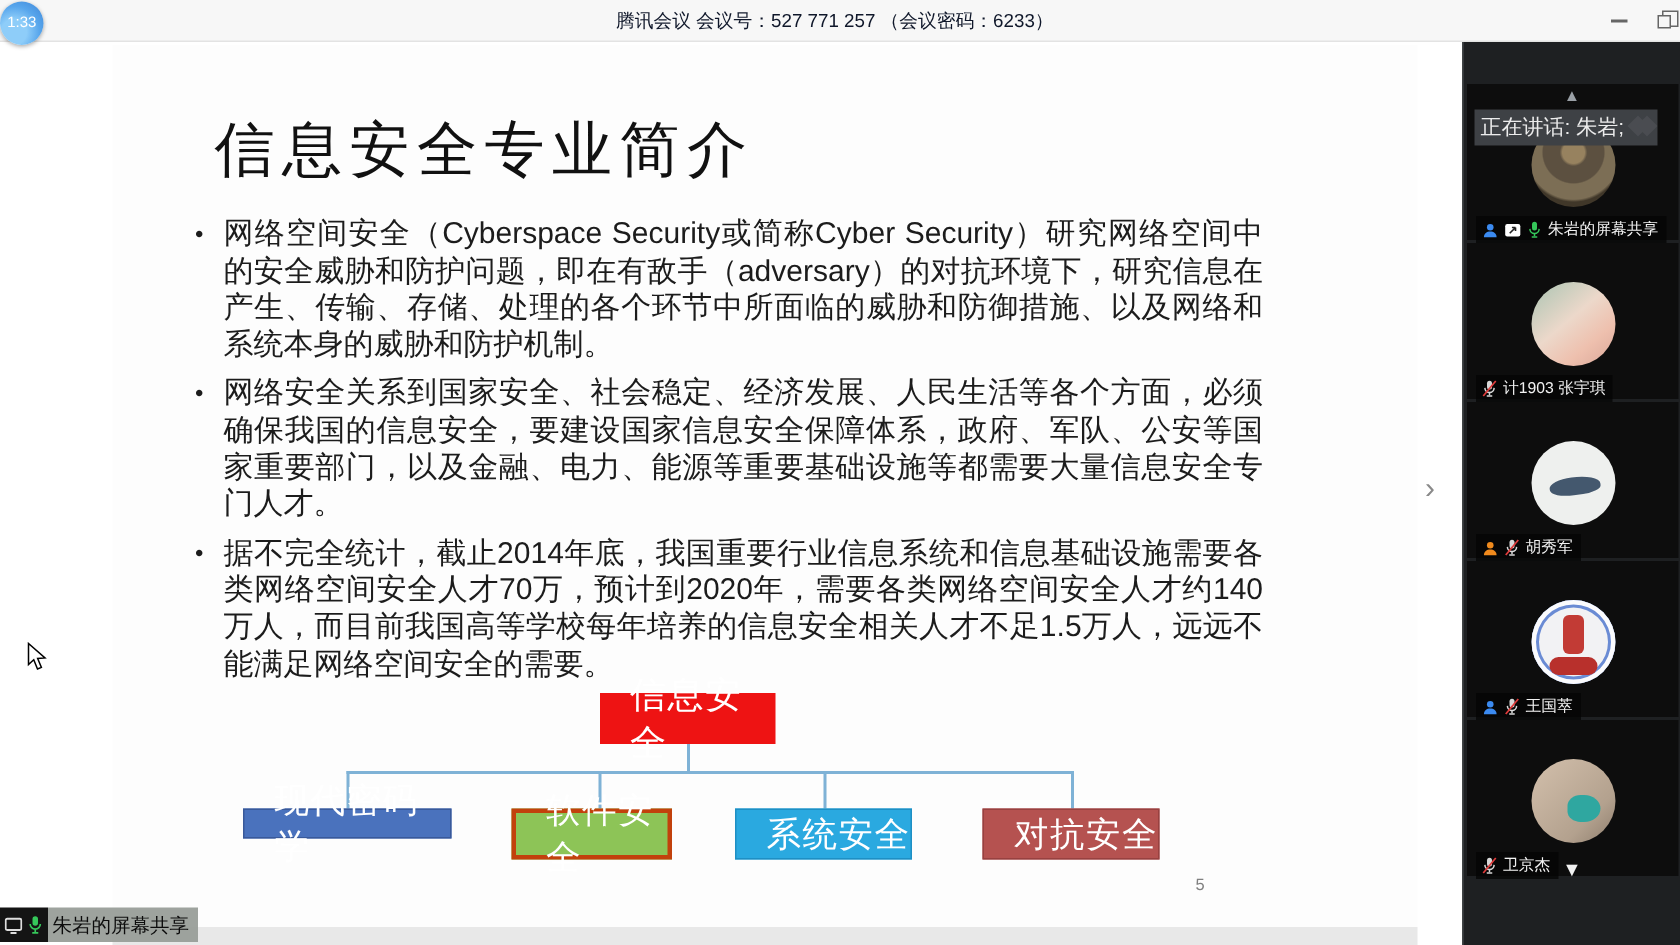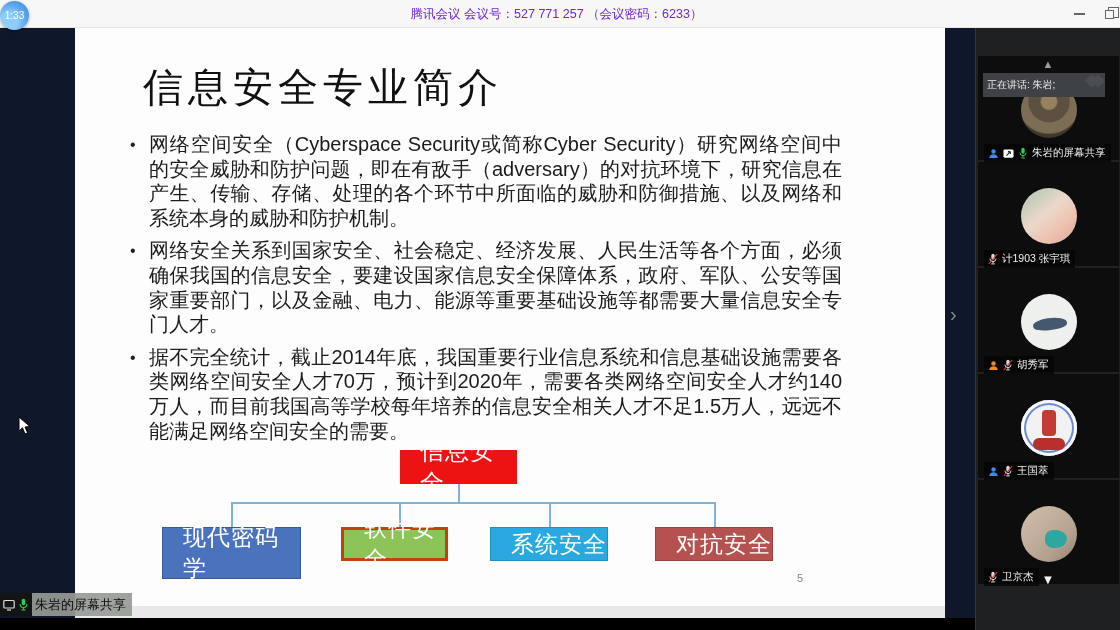--- a/index.html
+++ b/index.html
@@ -4,55 +4,55 @@
 <style>
   * { margin:0; padding:0; box-sizing:border-box; }
   html,body { width:1120px; height:630px; overflow:hidden; background:#000;
     font-family:"Liberation Sans","DejaVu Sans",sans-serif; }
   .screen { position:relative; width:1120px; height:630px; background:#000; }
 
   
   .titlebar { position:absolute; left:0; top:0; width:1120px; height:28px;
     background:#f7f7f7; border-bottom:1px solid #e3e3e3; z-index:40; }
   .titlebar .title { position:absolute; left:0; right:7px; top:0; height:28px;
-    line-height:28px; text-align:center; font-size:12.5px; color:#6d28d9; }
+    line-height:28px; text-align:center; font-size:12.5px; color:#0f172a; }
   .win-controls { position:absolute; right:4px; top:0; height:28px; display:flex;
     align-items:center; gap:16px; }
   .win-btn { width:14px; height:14px; display:flex; align-items:center;
     justify-content:center; cursor:default; }
   .min-glyph { width:11px; height:0; border-top:2px solid #666; }
   .restore-glyph { position:relative; width:9px; height:9px; border:1.5px solid #666; background:#f7f7f7; }
   .restore-glyph::before { content:""; position:absolute; left:2px; top:-4px; width:9px; height:9px;
     border:1.5px solid #666; z-index:-1; }
   .timer-bubble { position:absolute; left:0; top:1px; width:29px; height:29px; border-radius:50%;
     background:radial-gradient(circle at 32% 70%, #8ecdf9 0 30%, #58a6ec 60%, #3c83d6 100%);
     color:#fff; font-size:10px; display:flex; align-items:center; justify-content:center;
     box-shadow:0 1px 3px rgba(0,0,0,.35); z-index:50; }
 
   
-  .main { position:absolute; left:0; top:16px; width:975px; height:602px; background:#0f172a; }
+  .main { position:absolute; left:0; top:28px; width:975px; height:602px; background:#ffffff; }
   .slide { position:absolute; left:75px; top:2px; width:870px; height:588px; background:#fdfdfd; }
   .bottom-strip { position:absolute; left:75px; top:590px; width:870px; height:12px; background:#e8e8e8; }
   .collapse-chevron { position:absolute; left:950px; top:288px; color:#8a8a8a; font-size:20px;
     line-height:20px; cursor:pointer; }
 
   
   .slide-title { position:absolute; left:68px; top:42px; font-family:"Liberation Serif","DejaVu Serif",serif;
     font-weight:400; font-size:40px; letter-spacing:5px; color:#111; }
   .bullets { position:absolute; left:55px; top:114px; width:712px; }
   .bullet { position:relative; padding-left:19px; margin-bottom:8px;
     font-size:20px; line-height:24.6px; color:#1c1c1c; text-align:justify; }
   .bullet .dot { position:absolute; left:0; top:1px; font-size:16px; color:#1c1c1c; }
 
   
   .diagram { position:absolute; left:0; top:0; width:870px; height:588px; pointer-events:none; }
   .dbox { position:absolute; display:flex; align-items:center; justify-content:center;
     color:#fff; font-size:23px; font-family:Liberation Mono, monospace; letter-spacing:1px;padding-left:20px; }
   .dbox.root { left:325px; top:432px; width:117px; height:34px; background:#ee1313; font-size:24px; }
-  .dbox.c0 { left:87px;  top:509px; width:139px; height:52px; background:#4a72bd; border:1px solid #39599a; }
+  .dbox.c0 { left:87px;  top:509px; width:139px; height:20px; background:#4a72bd; border:1px solid #39599a; }
   .dbox.c1 { left:266px; top:509px; width:107px; height:34px; background:#8dc457; border:3px solid #c2410c; }
   .dbox.c2 { left:415px; top:509px; width:118px; height:34px; background:#2aa9e0; border:1px solid #1e8fc4; }
   .dbox.c3 { left:580px; top:509px; width:118px; height:34px; background:#b55250; border:1px solid #984140; }
   .conn { position:absolute; background:#7fb2d6; }
   .conn.v-root { left:383px; top:466px; width:1.5px; height:18px; }
   .conn.h-bar  { left:156px; top:484px; width:484px; height:1.5px; }
   .conn.v0 { left:156px; top:484px; width:1.5px; height:25px; }
   .conn.v1 { left:324px; top:484px; width:1.5px; height:25px; }
   .conn.v2 { left:474px; top:484px; width:1.5px; height:25px; }
   .conn.v3 { left:639px; top:484px; width:1.5px; height:25px; }
@@ -68,21 +68,21 @@
   .cursor { position:absolute; left:18px; top:400px; z-index:60; }
 
   
   .sidebar { position:absolute; left:975px; top:28px; width:145px; height:602px;
     background:#1e2022; border-left:1px solid #35383b; }
   .scroll-up { position:absolute; left:0; right:0; top:30px; text-align:center; color:#9aa0a6;
     font-size:11px; z-index:25; cursor:pointer; }
   .scroll-down { position:absolute; left:0; right:0; top:544px; text-align:center; color:#f2f2f2;
     font-size:13px; z-index:25; cursor:pointer; }
   .tooltip { position:absolute; left:7px; top:45px; width:122px; height:24px; background:#3e4145;
-    color:#ececec; font-size:10px; display:flex; align-items:center; padding:0 4px; z-index:24;
+    color:#ececec; font-size:14px; display:flex; align-items:center; padding:0 4px; z-index:24;
     overflow:hidden; white-space:nowrap; }
   .tooltip .logo-wrap { position:absolute; right:2px; top:3px; opacity:.55; }
   .logo-diamond { display:inline-block; width:10px; height:10px; background:#54575c;
     transform:rotate(45deg); margin-left:-4px; }
 
   .tile { position:absolute; left:2px; width:141px; height:104px; background:#0d0d0d; overflow:visible; }
   .tile.t0{ top:28px; } .tile.t1{ top:134px; } .tile.t2{ top:240px; } .tile.t3{ top:346px; } .tile.t4{ top:452px;text-decoration:underline; }
   .avatar { position:absolute; left:50%; transform:translateX(-50%); top:26px; width:56px; height:56px;
     border-radius:50%; overflow:hidden; }
   .av0 { background:radial-gradient(circle at 50% 35%, #97825f 0 16%, #5c5040 20% 44%, #7c6e55 46% 68%, #403729 72%); }

